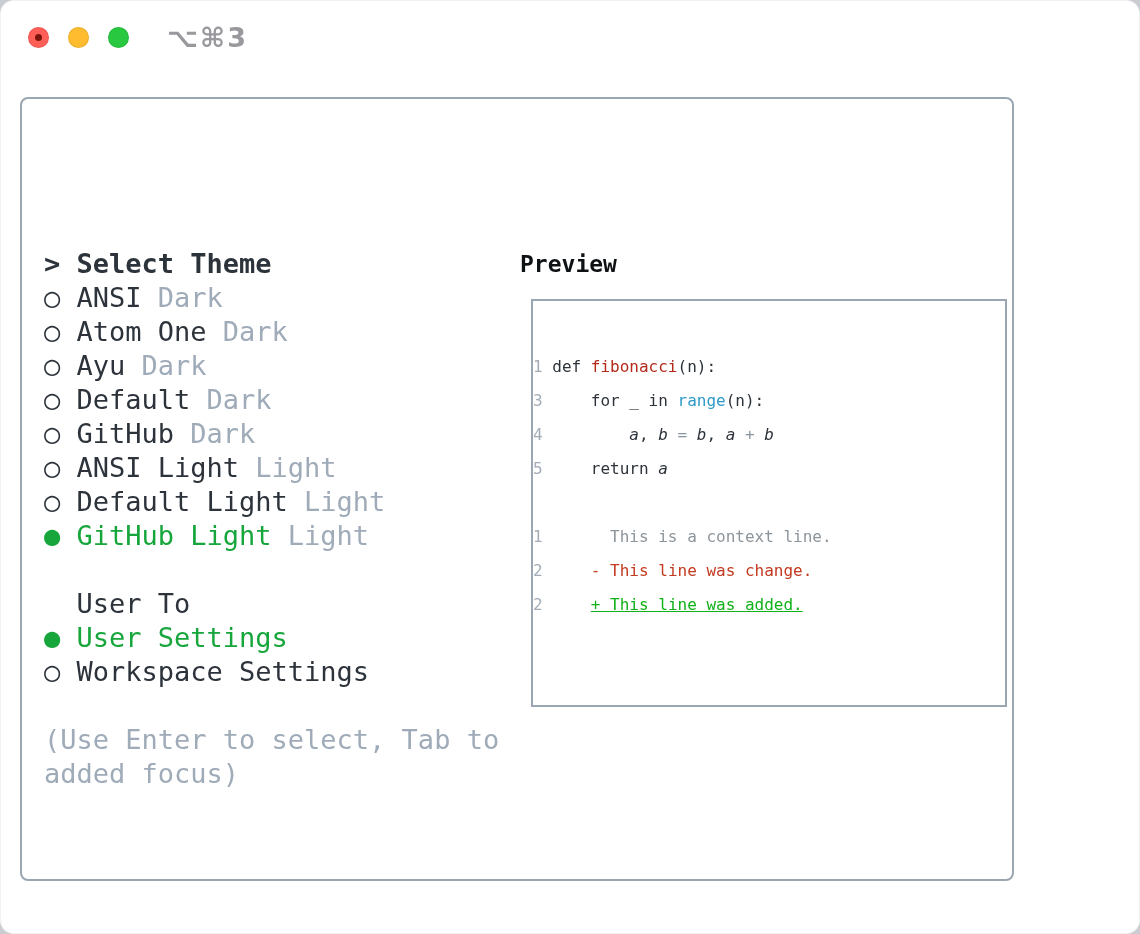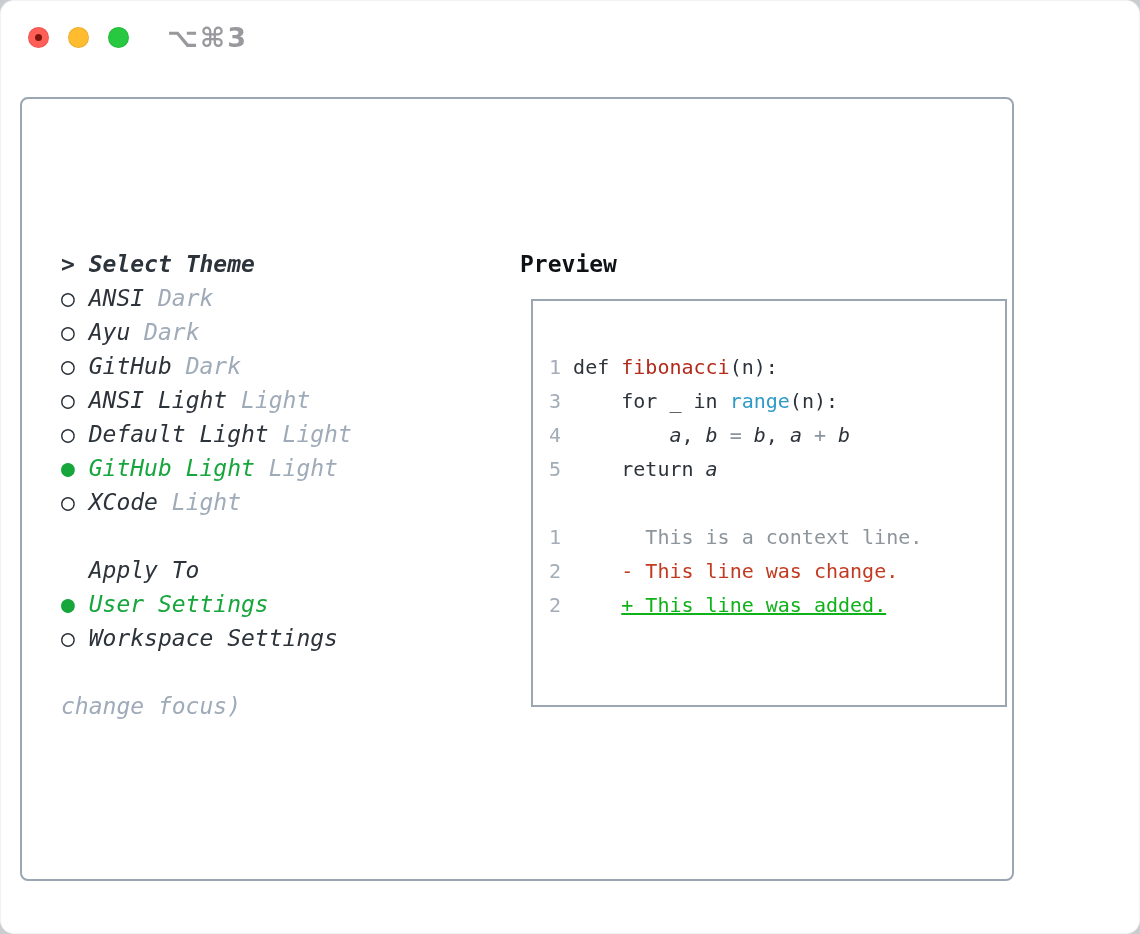--- a/index.html
+++ b/index.html
@@ -45,40 +45,40 @@
     font-family:"DejaVu Sans",sans-serif;font-weight:bold;font-size:27px;
     color:var(--title-gray);letter-spacing:2px;
   }
   
   .panel{
     position:absolute;left:20px;top:97px;width:994px;height:784px;
     border:2px solid var(--panel-border);border-radius:8px;box-sizing:border-box;
     background:#fff;
   }
   
-  .left-list{position:absolute;left:39px;top:148px;font-size:23px;font-style:italic;}
+  .left-list{position:absolute;left:22px;top:148px;font-size:27px;}
   .left-list .row{height:34px;line-height:34px;white-space:pre;}
   .row .marker{color:var(--text-dark);}
   .row .name{color:var(--text-dark);}
   .row .variant{color:var(--muted);}
   .row.header-row{font-weight:bold;color:var(--text-header);}
   .row.subheader-row{color:var(--text-header);}
   .row.selected .marker,.row.selected .name{color:var(--accent-green);}
   .row.help-row{color:var(--muted);}
   
   .preview-header{
     position:absolute;left:498px;top:148px;height:34px;line-height:34px;
     font-size:23px;font-weight:bold;color:var(--text-header);
   }
   .preview-box{
     position:absolute;left:509px;top:200px;width:476px;height:408px;
     border:2px solid var(--panel-border);box-sizing:border-box;background:#fff;
     overflow:hidden;
   }
-  .code{padding:49px 0 0 16px;font-size:20px;line-height:34px;}
+  .code{padding:49px 0 0 0;font-size:16px;line-height:34px;}
   .code .line{height:34px;white-space:pre;}
   .tk-ln{color:var(--line-number);}
   .tk-code{color:var(--text-dark);}
   .tk-func{color:var(--func-red);}
   .tk-num{color:var(--num-teal);}
   .tk-builtin{color:var(--builtin-blue);}
   .tk-op{color:var(--op-gray);}
   .tk-var{color:var(--text-dark);font-style:italic;}
   .tk-context{color:var(--context-gray);}
   .tk-del{color:var(--del-red);}
@@ -94,32 +94,34 @@
     <div class="light yellow"></div>
     <div class="light green"></div>
   </div>
   <div class="win-title">⌥⌘3</div>
 
   <div class="panel">
 
     <div class="left-list">
         <div class="row header-row"><span class="marker">&gt; </span><span class="name">Select Theme</span></div>
         <div class="row"><span class="marker">○ </span><span class="name">ANSI </span><span class="variant">Dark</span></div>
+        <div class="row"><span class="marker">○ </span><span class="name">Atom One </span><span class="variant">Dark</span></div>
         <div class="row"><span class="marker">○ </span><span class="name">Ayu </span><span class="variant">Dark</span></div>
+        <div class="row"><span class="marker">○ </span><span class="name">Default </span><span class="variant">Dark</span></div>
         <div class="row"><span class="marker">○ </span><span class="name">GitHub </span><span class="variant">Dark</span></div>
         <div class="row"><span class="marker">○ </span><span class="name">ANSI Light </span><span class="variant">Light</span></div>
         <div class="row"><span class="marker">○ </span><span class="name">Default Light </span><span class="variant">Light</span></div>
         <div class="row selected"><span class="marker">● </span><span class="name">GitHub Light </span><span class="variant">Light</span></div>
-        <div class="row"><span class="marker">○ </span><span class="name">XCode </span><span class="variant">Light</span></div>
         <div class="row blank-row"><span class="name"> </span></div>
-        <div class="row subheader-row"><span class="name">  Apply To</span></div>
+        <div class="row subheader-row"><span class="name">  User To</span></div>
         <div class="row selected"><span class="marker">● </span><span class="name">User Settings</span></div>
         <div class="row"><span class="marker">○ </span><span class="name">Workspace Settings</span></div>
         <div class="row blank-row"><span class="name"> </span></div>
-        <div class="row help-row"><span class="help">change focus)</span></div>
+        <div class="row help-row"><span class="help">(Use Enter to select, Tab to</span></div>
+        <div class="row help-row"><span class="help">added focus)</span></div>
       </div>
 
     <div class="preview-header">Preview</div>
 
     <div class="preview-box">
       <div class="code">
           <div class="line"><span class="tk-ln">1 </span><span class="tk-code">def </span><span class="tk-func">fibonacci</span><span class="tk-code">(n):</span></div>
           <div class="line"><span class="tk-ln">3</span><span class="tk-code">     for _ in </span><span class="tk-builtin">range</span><span class="tk-code">(n):</span></div>
           <div class="line"><span class="tk-ln">4</span><span class="tk-code">         </span><span class="tk-var">a</span><span class="tk-code">, </span><span class="tk-var">b</span><span class="tk-code"> </span><span class="tk-op">=</span><span class="tk-code"> </span><span class="tk-var">b</span><span class="tk-code">, </span><span class="tk-var">a</span><span class="tk-code"> </span><span class="tk-op">+</span><span class="tk-code"> </span><span class="tk-var">b</span></div>
           <div class="line"><span class="tk-ln">5</span><span class="tk-code">     return </span><span class="tk-var">a</span></div>

